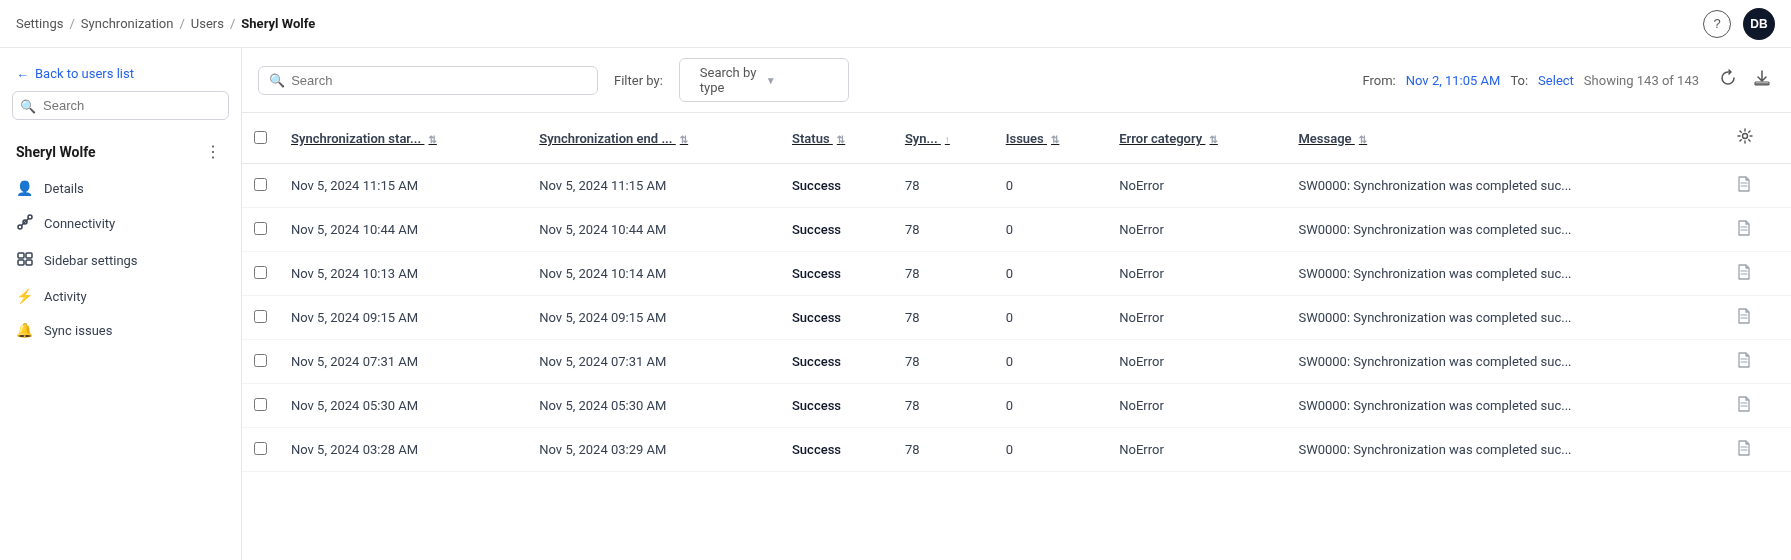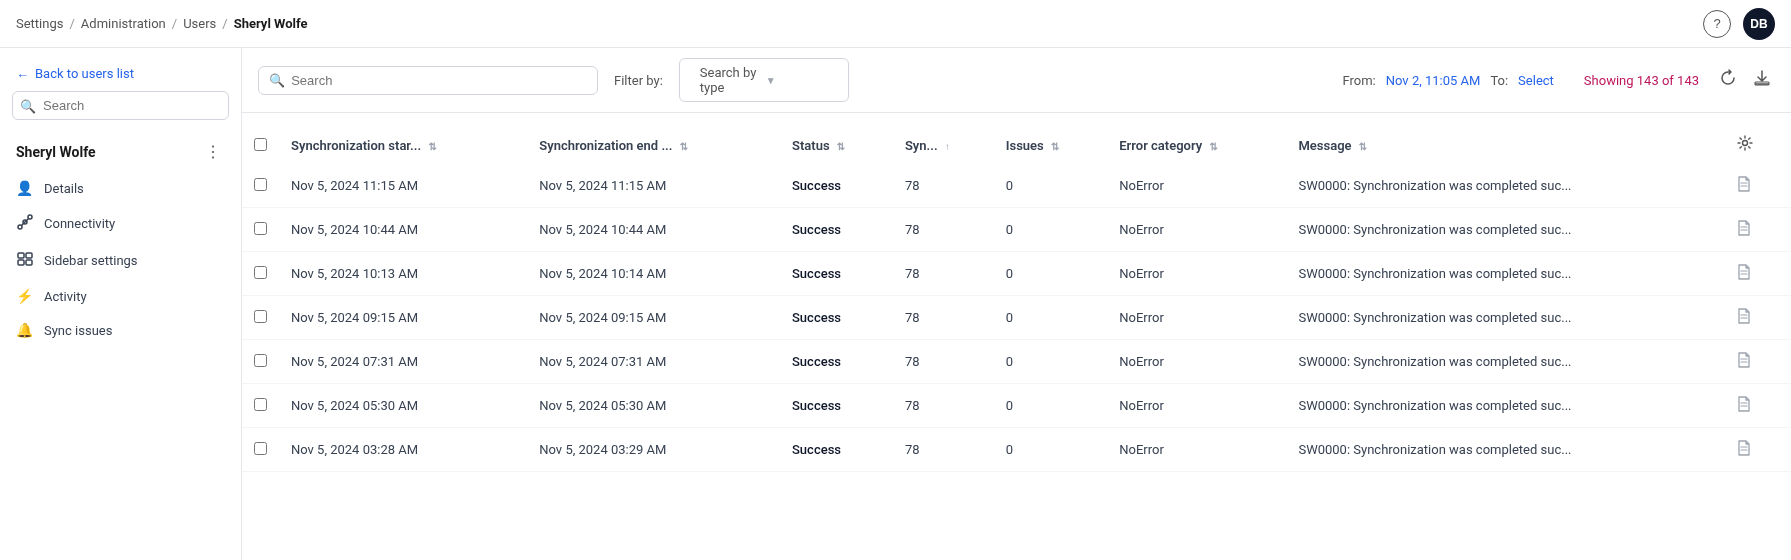--- a/index.html
+++ b/index.html
@@ -87,28 +87,28 @@
       display: flex; align-items: center; gap: 4px;
       border: 1px solid #d1d5db; border-radius: 6px; padding: 6px 20px;
       background: #fff; cursor: pointer; font-size: 13px; color: #555; min-width: 170px;
     }
     .filter-select span { flex: 1; }
     .filter-select .chevron { color: #9ca3af; font-size: 10px; }
     .date-range {
       display: flex; align-items: center; gap: 10px; margin-left: auto; white-space: nowrap; font-size: 13px; color: #555;
     }
     .date-link { color: #2563eb; cursor: pointer; }
-    .count-label { font-size: 13px; color: #be185d; white-space: nowrap; margin-left: 20px; }
+    .count-label { font-size: 13px; color: #737373; white-space: nowrap; }
     .toolbar-actions { display: flex; align-items: center; gap: 8px; margin-left: 8px; }
     .icon-btn { background: none; border: none; cursor: pointer; color: #555; font-size: 17px; padding: 4px; }
 
     
     .table-container { flex: 1; overflow-y: auto; }
     table { width: 100%; border-collapse: collapse; font-size: 13px; }
-    thead tr { border-bottom: 2px solid #e5e7eb; background: #fff; position: sticky; top: 8px; z-index: 1; }
+    thead tr { border-bottom: 2px solid #e5e7eb; background: #fff; position: sticky; top: 1px; z-index: 1; text-decoration: underline; }
     thead th {
       padding: 10px 12px; text-align: left; font-weight: 600; color: #374151;
       white-space: nowrap; border-bottom: 1px solid #e5e7eb;
     }
     thead th .sort-icon { color: #9ca3af; font-size: 10px; margin-left: 4px; }
     tbody tr { border-bottom: 1px solid #f3f4f6; }
     tbody td { padding: 10px 12px; color: #374151; white-space: nowrap; }
     .status-success { color: #0f172a; font-weight: 500; }
     .checkbox-cell { width: 36px; text-align: center; }
     .checkbox-cell input[type="checkbox"] { cursor: pointer; }
@@ -117,21 +117,21 @@
     .doc-icon-btn { background: none; border: none; cursor: pointer; color: #9ca3af; font-size: 15px; padding: 2px 4px; }
     .gear-icon-btn { background: none; border: none; cursor: pointer; color: #555; font-size: 17px; padding: 4px; }
   </style>
 </head>
 <body>
 
 <div class="top-bar">
   <div class="breadcrumb">
     <span style="cursor:pointer;">Settings</span>
     <span class="sep">/</span>
-    <span style="cursor:pointer;">Administration</span>
+    <span style="cursor:pointer;">Synchronization</span>
     <span class="sep">/</span>
     <span style="cursor:pointer;">Users</span>
     <span class="sep">/</span>
     <span class="current">Sheryl Wolfe</span>
   </div>
   <div class="top-bar-right">
     <button class="help-btn">?</button>
     <button class="avatar-btn">DB</button>
   </div>
 </div>

